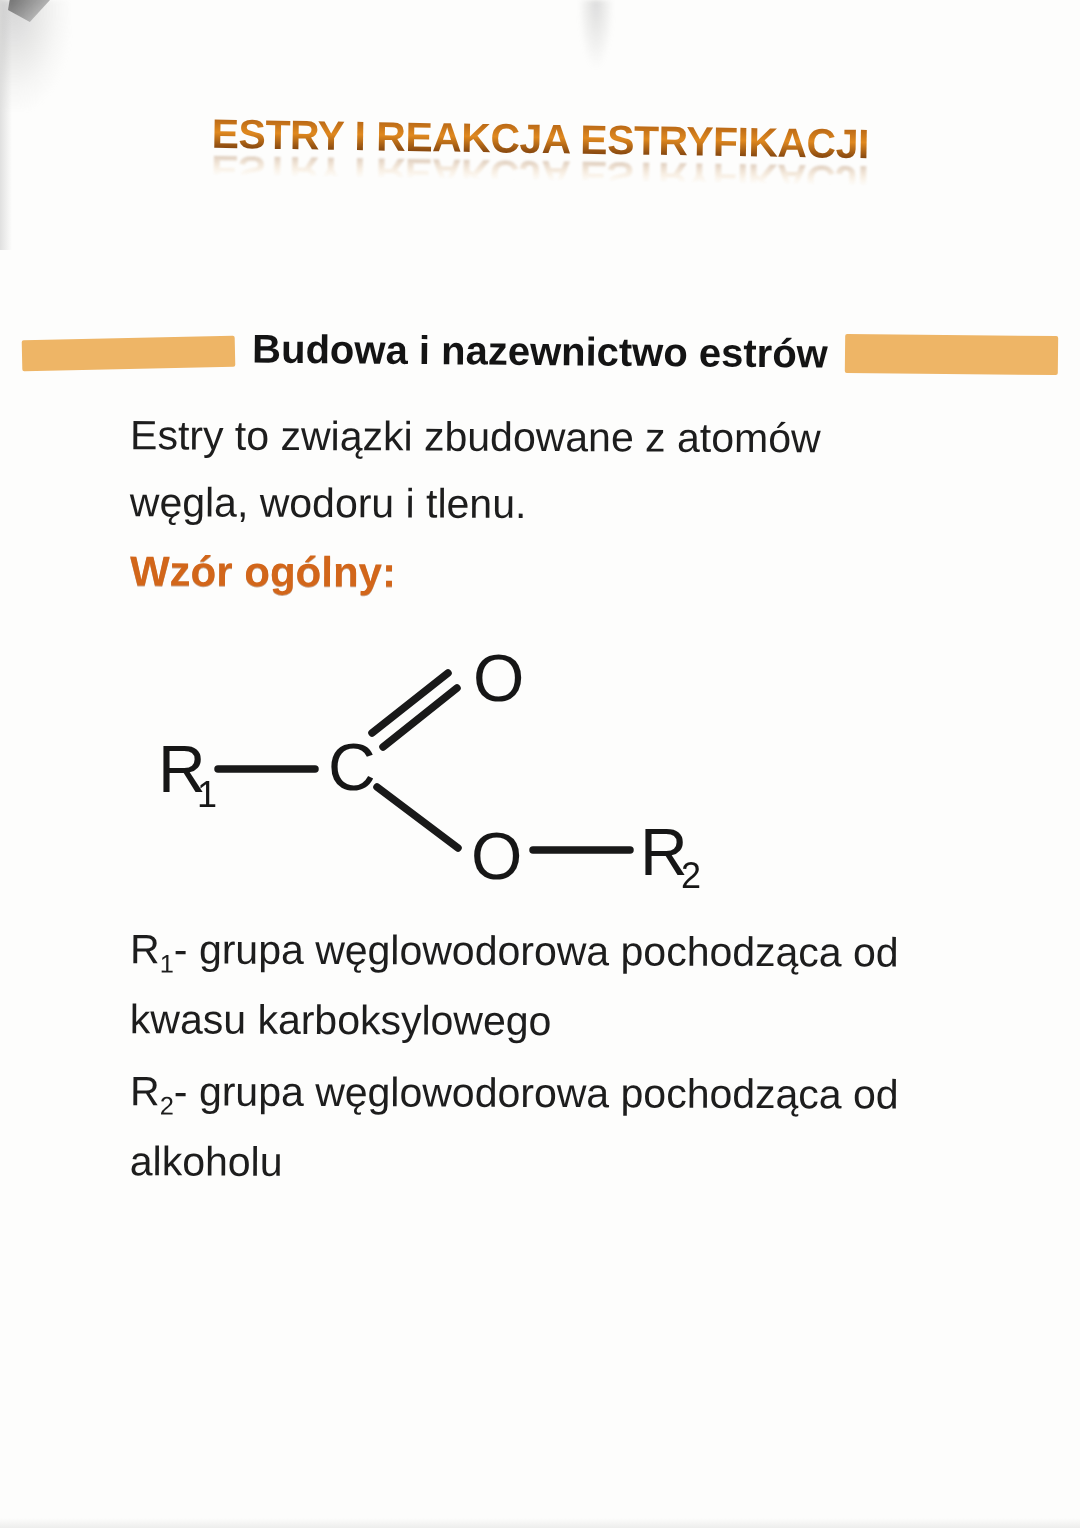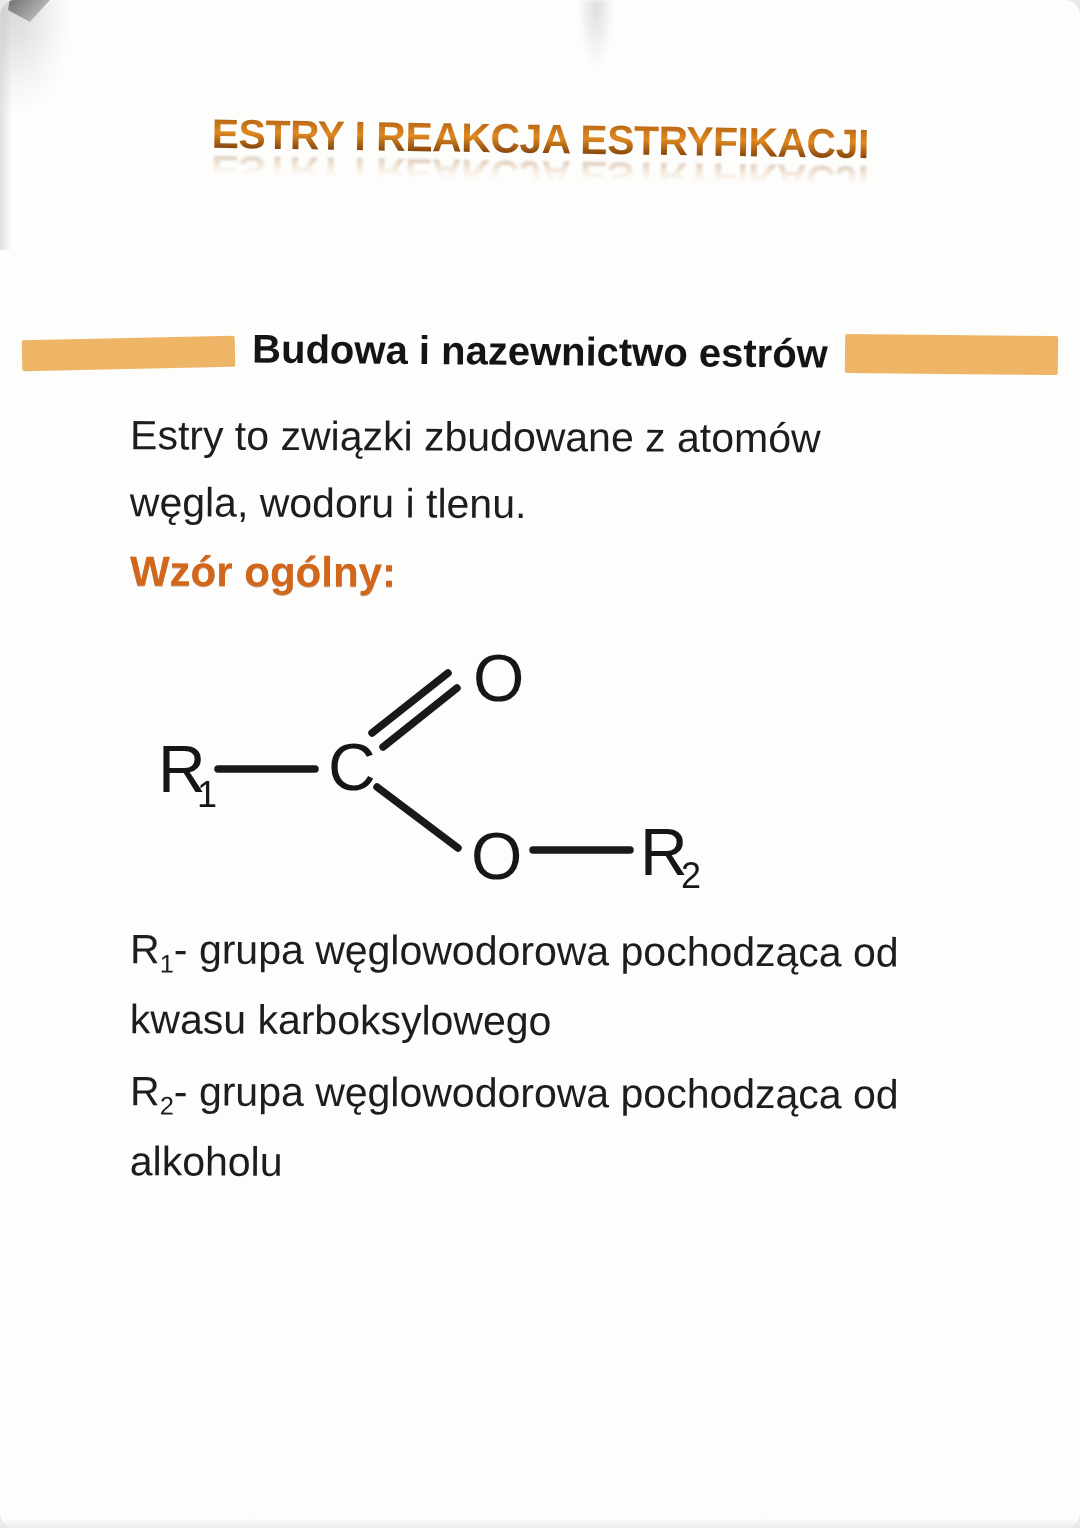--- a/index.html
+++ b/index.html
@@ -4,21 +4,20 @@
 <style>
   html,body{margin:0;padding:0;background:#e9e9e9;}
   .page{
     position:relative;
     width:1080px;height:1528px;
     margin:0 auto;
     background:#fdfdfc;
     overflow:hidden;
     font-family:"Liberation Sans","DejaVu Sans",sans-serif;
     color:#1d1d1d;
-    border-radius:15px;
   }
   
   .corner-fold{
     position:absolute;left:8px;top:0;width:42px;height:22px;
     background:linear-gradient(135deg,#5f5f5f 0%,#9a9a9a 55%,#cfcfcf 100%);
     clip-path:polygon(4% 0,100% 0,52% 100%,0 45%);
     opacity:.85;filter:blur(.5px);
   }
   .corner-fold-soft{
     position:absolute;left:0;top:0;width:70px;height:110px;

